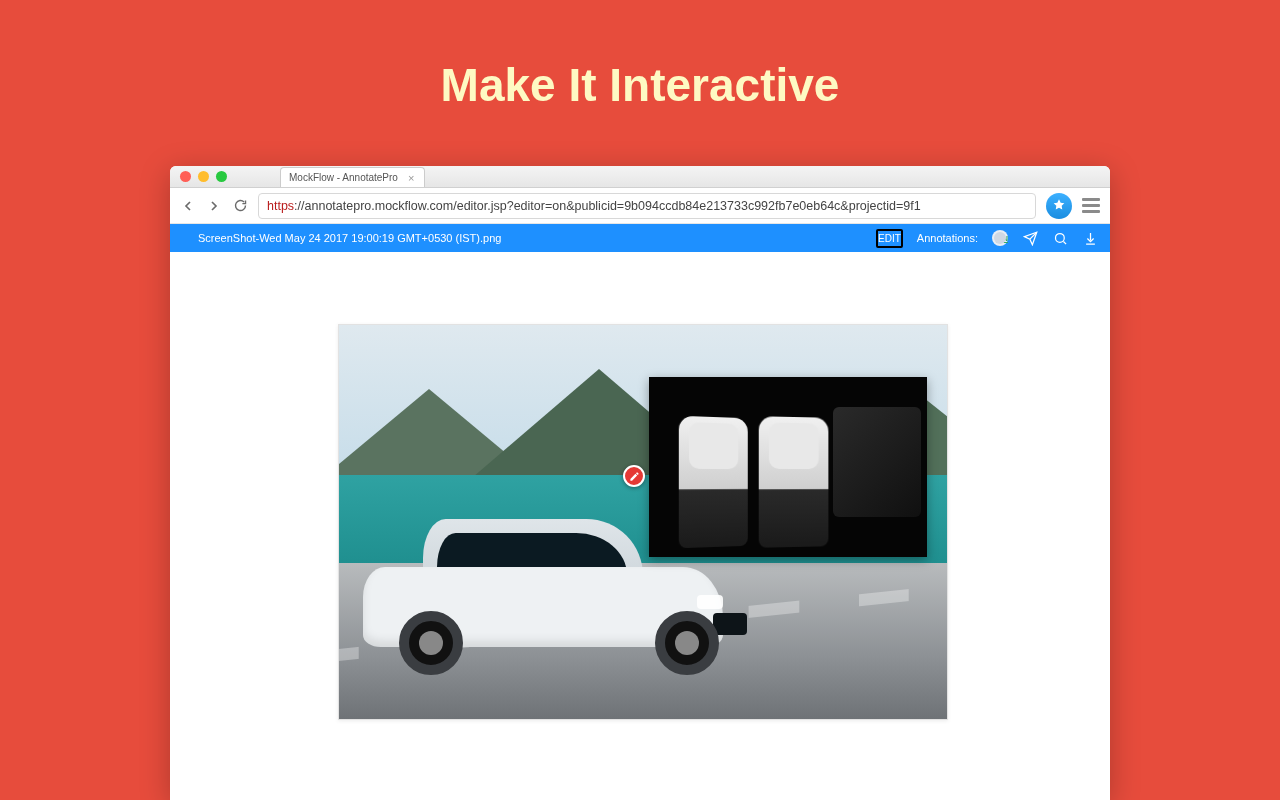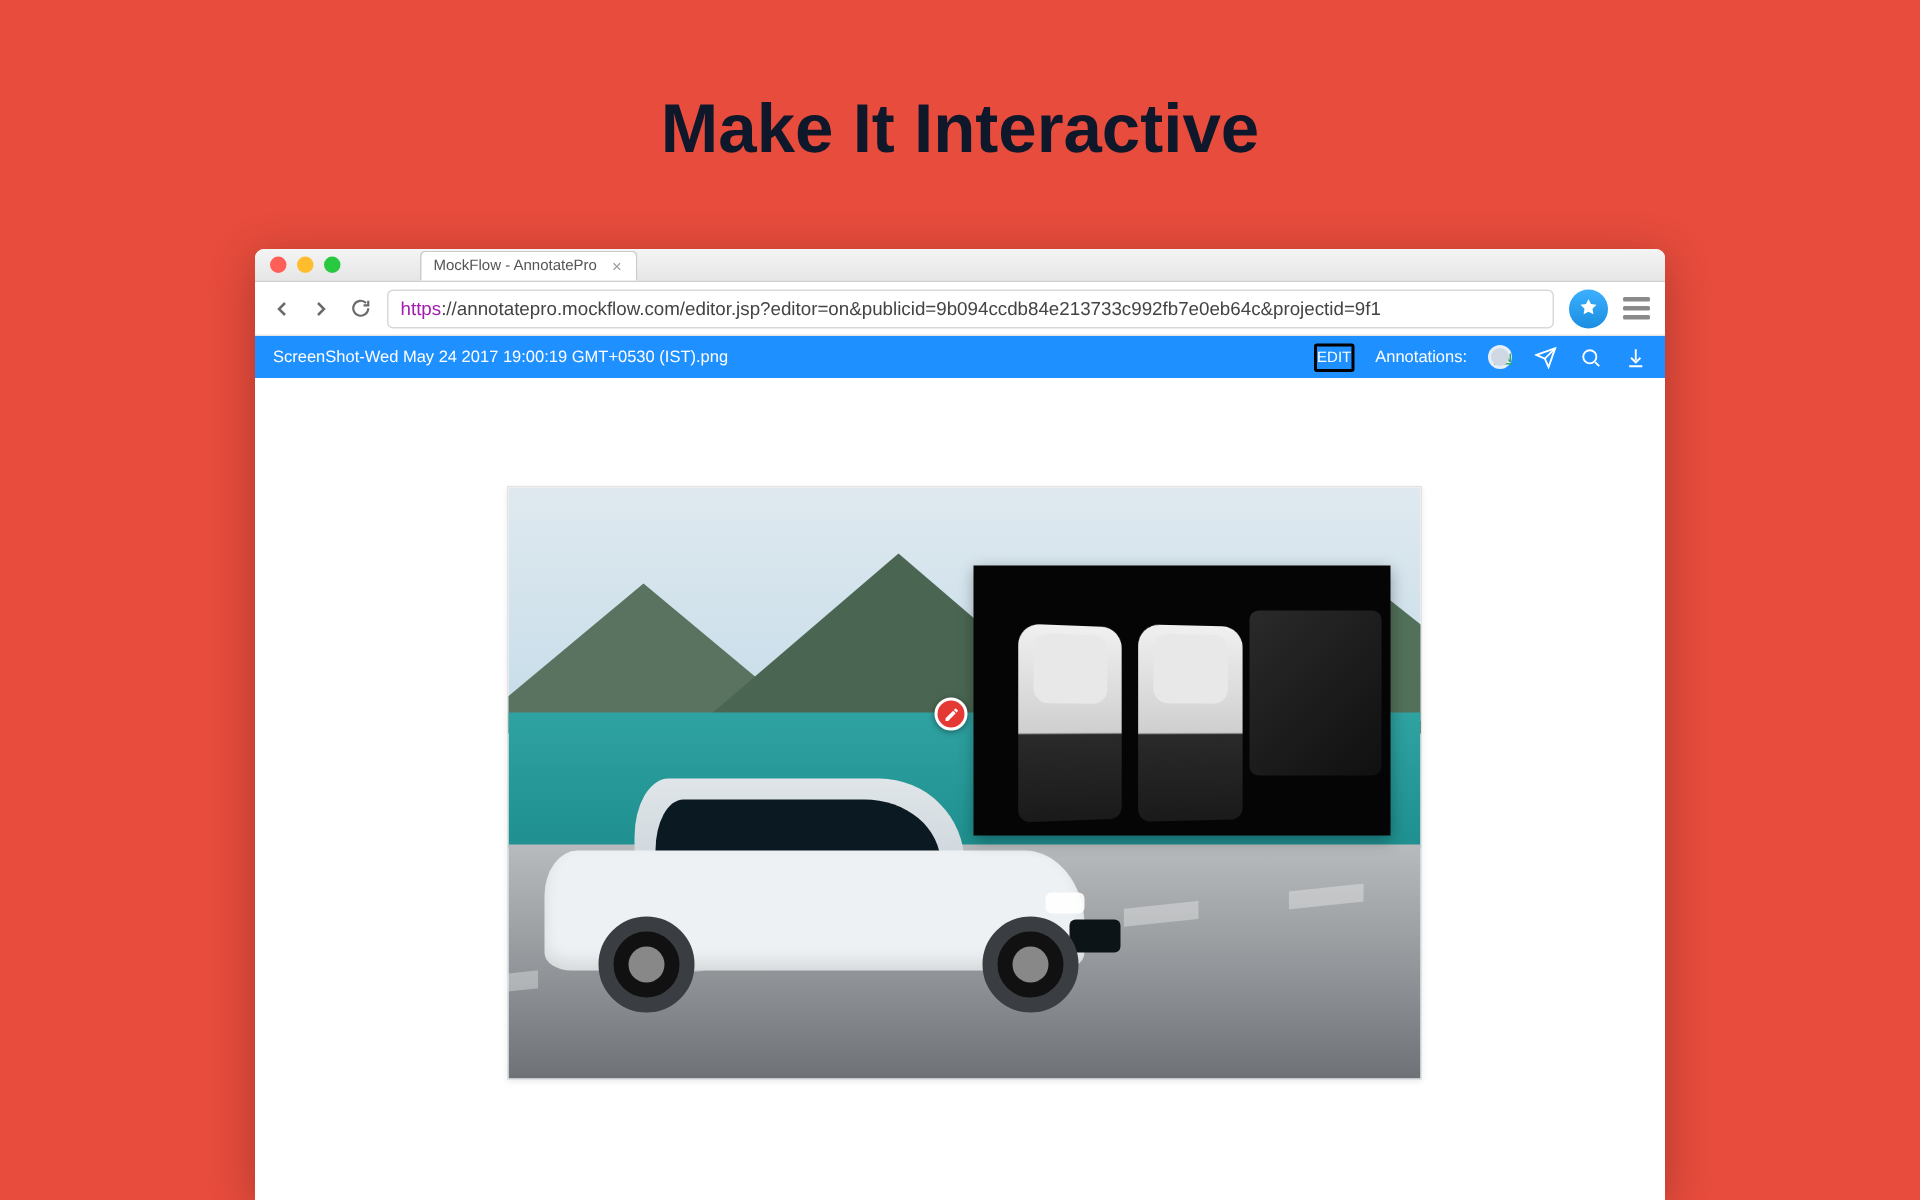--- a/index.html
+++ b/index.html
@@ -5,21 +5,21 @@
   * { margin: 0; padding: 0; box-sizing: border-box; }
   body {
     width: 1280px;
     height: 800px;
     background: #e74c3c;
     font-family: -apple-system, BlinkMacSystemFont, "Segoe UI", Helvetica, Arial, sans-serif;
     overflow: hidden;
     position: relative;
   }
   .headline {
-    color: #0f172a;
+    color: #fef9c3;
     text-align: center;
     font-size: 46px;
     font-weight: 700;
     margin-top: 58px;
   }
   .browser-window {
     position: absolute;
     left: 170px;
     top: 166px;
     width: 940px;
@@ -82,41 +82,41 @@
     border: 1px solid #d8d8d8;
     border-radius: 4px;
     display: flex;
     align-items: center;
     padding: 0 8px;
     font-size: 12.5px;
     color: #444;
     overflow: hidden;
     white-space: nowrap;
   }
-  .url-bar .proto { color: #a21caf; }
+  .url-bar .proto { color: #b91c1c; }
   .ext-icon {
     width: 26px; height: 26px; border-radius: 50%;
     background: linear-gradient(#3cb0ff,#1a8de0);
     display:flex;align-items:center;justify-content:center;
     color:#fff; font-weight:700; font-size:14px;
     cursor:pointer;
   }
   .hamburger { width:18px; display:flex; flex-direction:column; gap:3px; cursor:pointer; }
   .hamburger span { height:3px; background:#8a8a8a; border-radius:1px; }
   .app-toolbar {
     height: 28px;
     background: #1e90ff;
     display: flex;
     align-items: center;
     color: #fff;
     font-size: 11px;
     padding: 0 12px;
     justify-content: space-between;
   }
-  .app-toolbar .left { white-space: nowrap; overflow: hidden; text-overflow: ellipsis; max-width: 480px; }
+  .app-toolbar .left { white-space: nowrap; overflow: hidden; text-overflow: ellipsis; max-width: 480px; margin-left: 16px; }
   .app-toolbar .right { display:flex; align-items:center; gap:14px; }
   .edit-btn {
     border: 2px solid #000000;
     padding: 2px 0;
     font-size: 10px;
     border-radius: 2px;
     cursor: pointer;
   }
   .ann-label { font-size: 11px; text-align: right; }
   .toggle {

